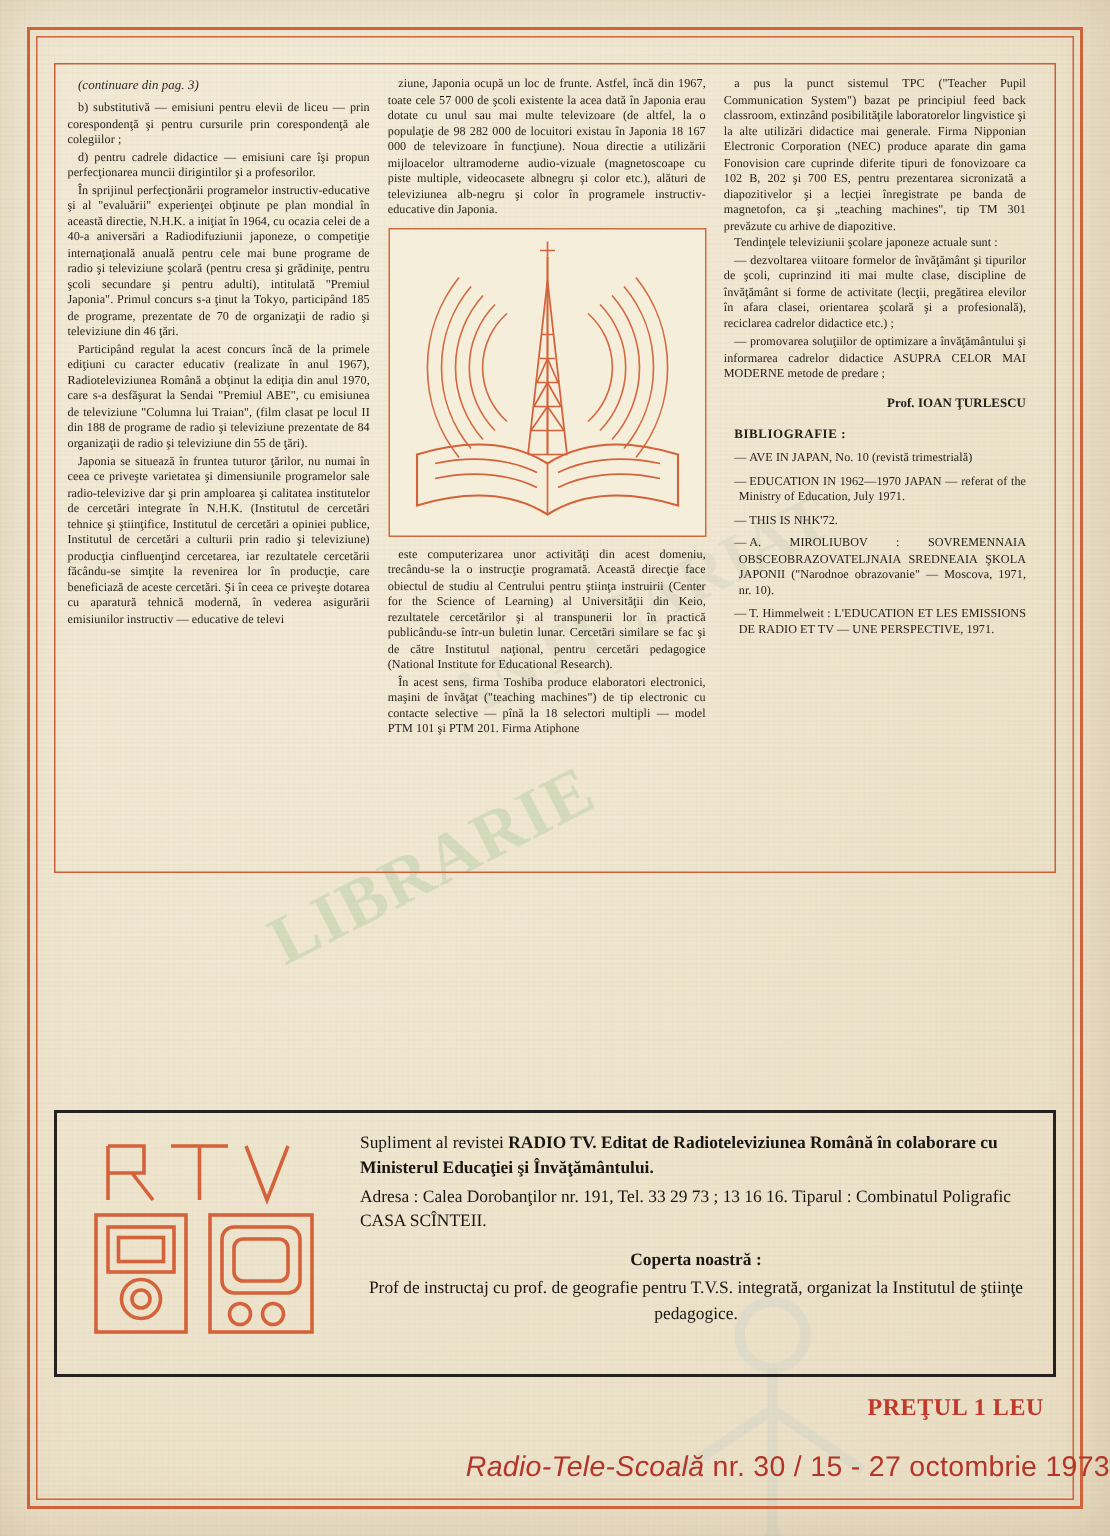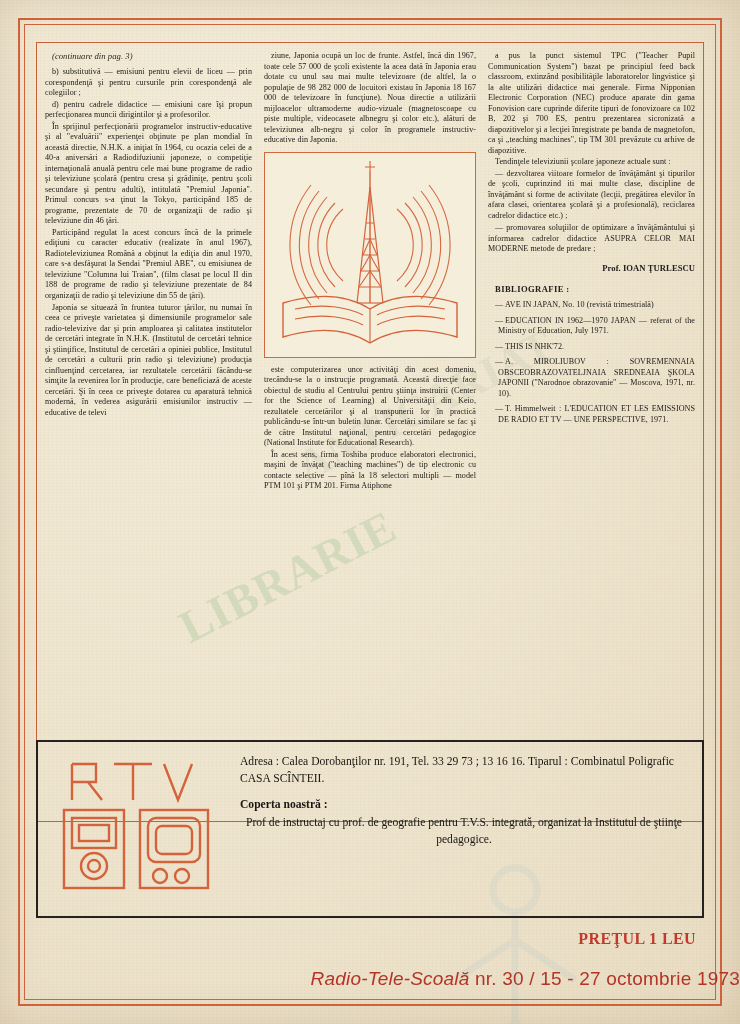--- a/index.html
+++ b/index.html
@@ -42,24 +42,24 @@
     position: absolute;
     left: 24px; top: 24px;
     width: 692px; height: 976px;
     border: 1px solid #d4623a;
     box-sizing: border-box;
   }
   
   .article-box {
     position: absolute;
     left: 36px; top: 42px;
-    width: 668px; height: 780px;
+    width: 668px; height: 540px;
     border: 1px solid #c9603a;
     box-sizing: border-box;
-    padding: 8px 8px 6px 8px;
+    padding: 8px 19px 6px 8px;
   }
   .cols {
     display: flex;
     gap: 12px;
     height: 100%;
   }
   .col {
     width: 212px;
     font-size: 8.1px;
     line-height: 1.30;
@@ -138,20 +138,21 @@
     box-sizing: border-box;
     font-size: 11.6px;
     line-height: 1.45;
     color: #191614;
   }
   .colo-text p { margin: 0 0 2px 0; }
   .colo-text .b { font-weight: bold; }
   .center { text-align: center; }
   .coperta-h {
     font-weight: bold;
+    text-align: center;
     margin-top: 9px !important;
   }
   .price {
     position: absolute;
     right: 44px; top: 930px;
     font-size: 16px;
     font-weight: bold;
     color: #c0392b;
     letter-spacing: 0.4px;
   }
@@ -312,20 +313,21 @@
 
           <rect x="92" y="56" width="68" height="78"></rect>
           <rect x="100" y="64" width="52" height="44" rx="8"></rect>
           <rect x="108" y="72" width="36" height="28" rx="6"></rect>
           <circle cx="112" cy="122" r="7"></circle>
           <circle cx="134" cy="122" r="7"></circle>
         </g>
       </svg>
     </div>
     <div class="colo-text">
+      <p><span>Supliment al revistei </span><span class="b">RADIO TV. Editat de Radioteleviziunea Română în colaborare cu Ministerul Educaţiei şi Învăţământului.</span></p>
       <p>Adresa : Calea Dorobanţilor nr. 191, Tel. 33 29 73 ; 13 16 16. Tiparul : Combinatul Poligrafic CASA SCÎNTEII.</p>
       <p class="coperta-h">Coperta noastră :</p>
       <p class="center">Prof de instructaj cu prof. de geografie pentru T.V.S. integrată, organizat la Institutul de ştiinţe pedagogice.</p>
     </div>
   </div>
 
   <div class="price">PREŢUL 1 LEU</div>
 
   <div class="footer-title">
     <span class="ital">Radio-Tele-Scoală</span><span> nr. 30 / 15 - 27  octombrie  1973</span>

